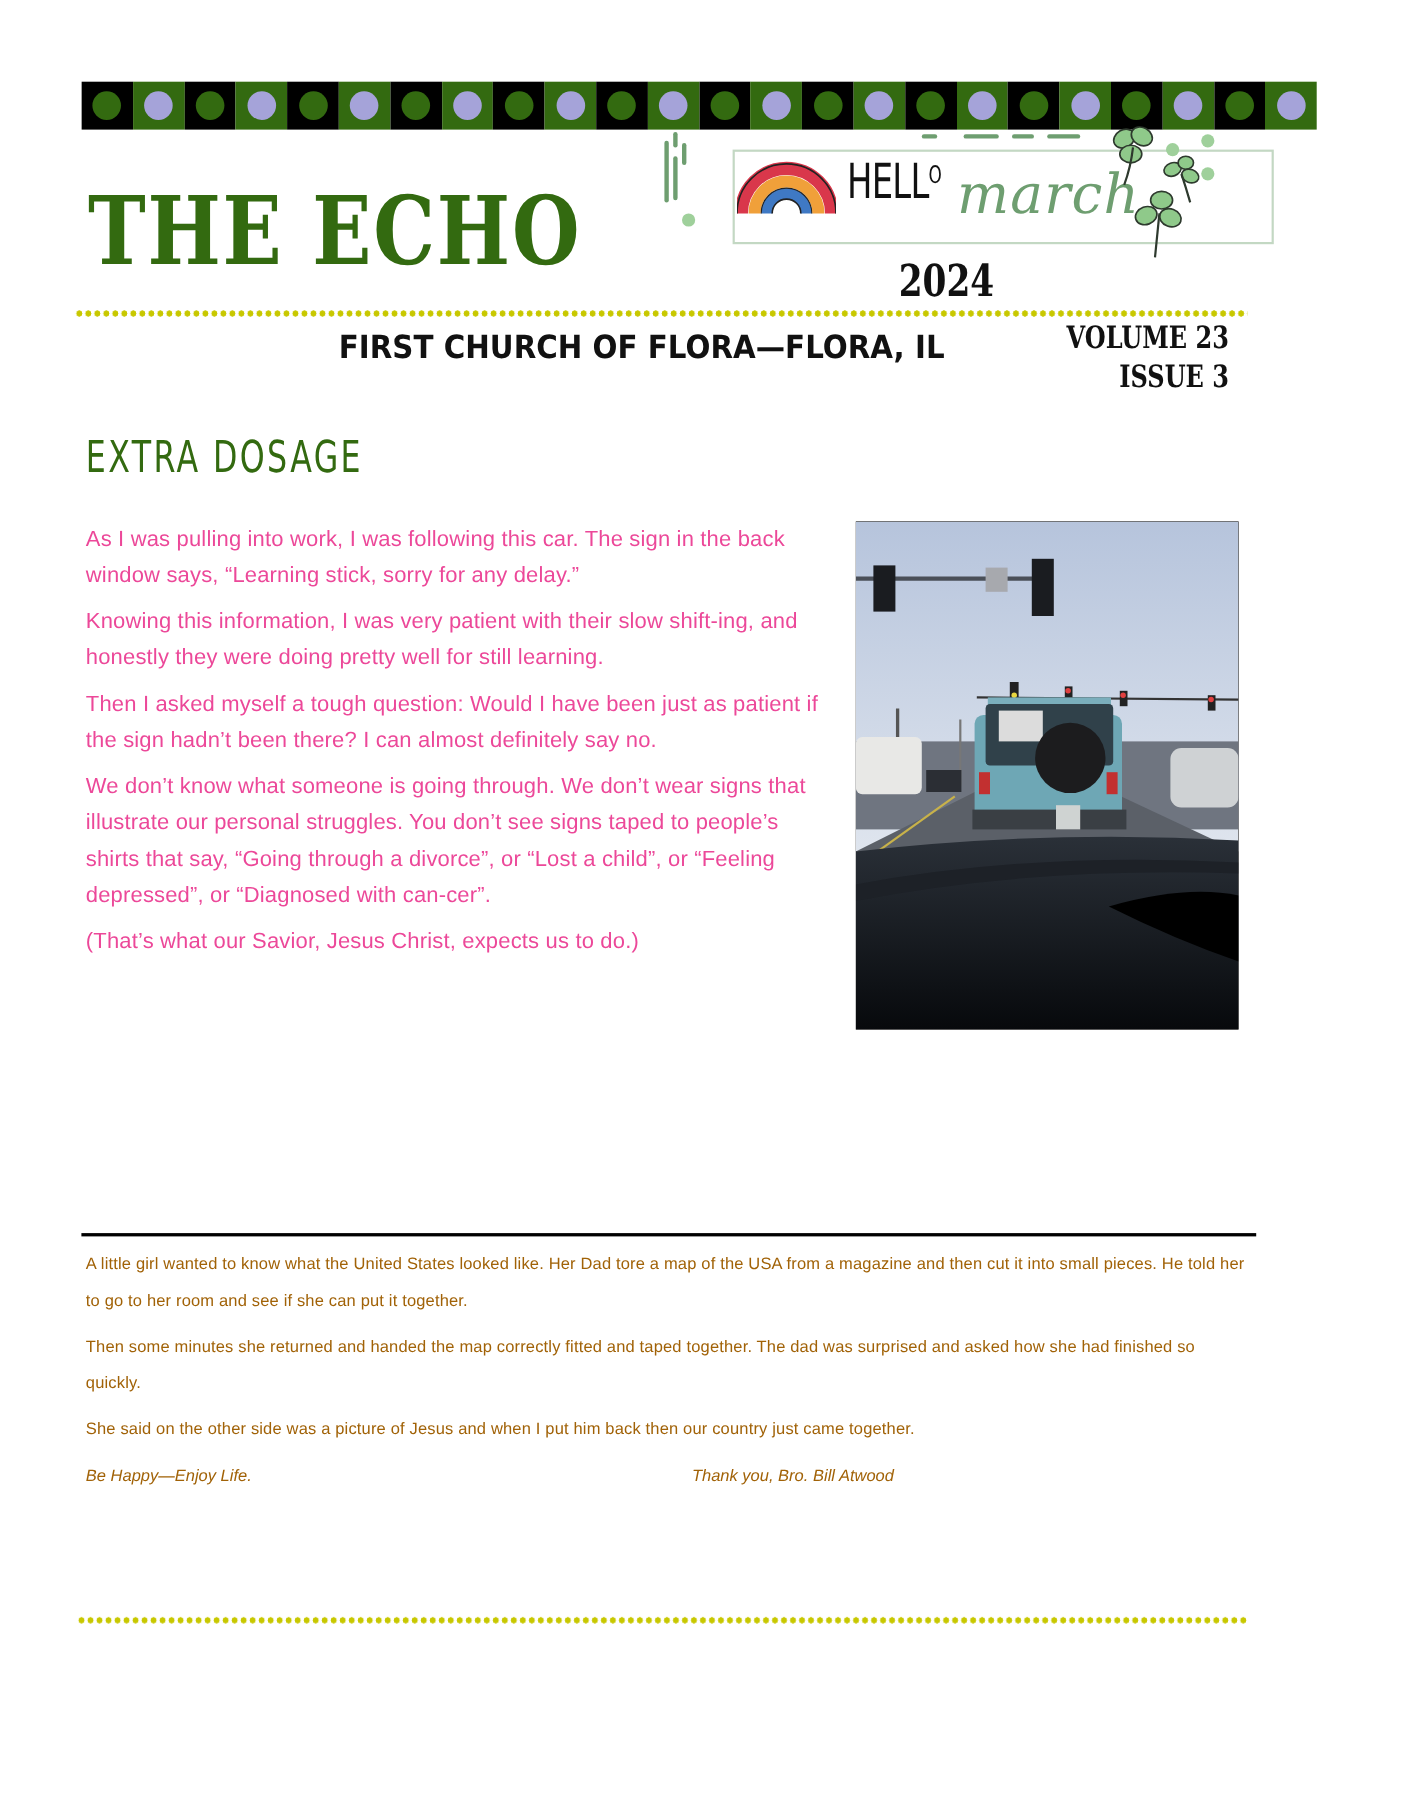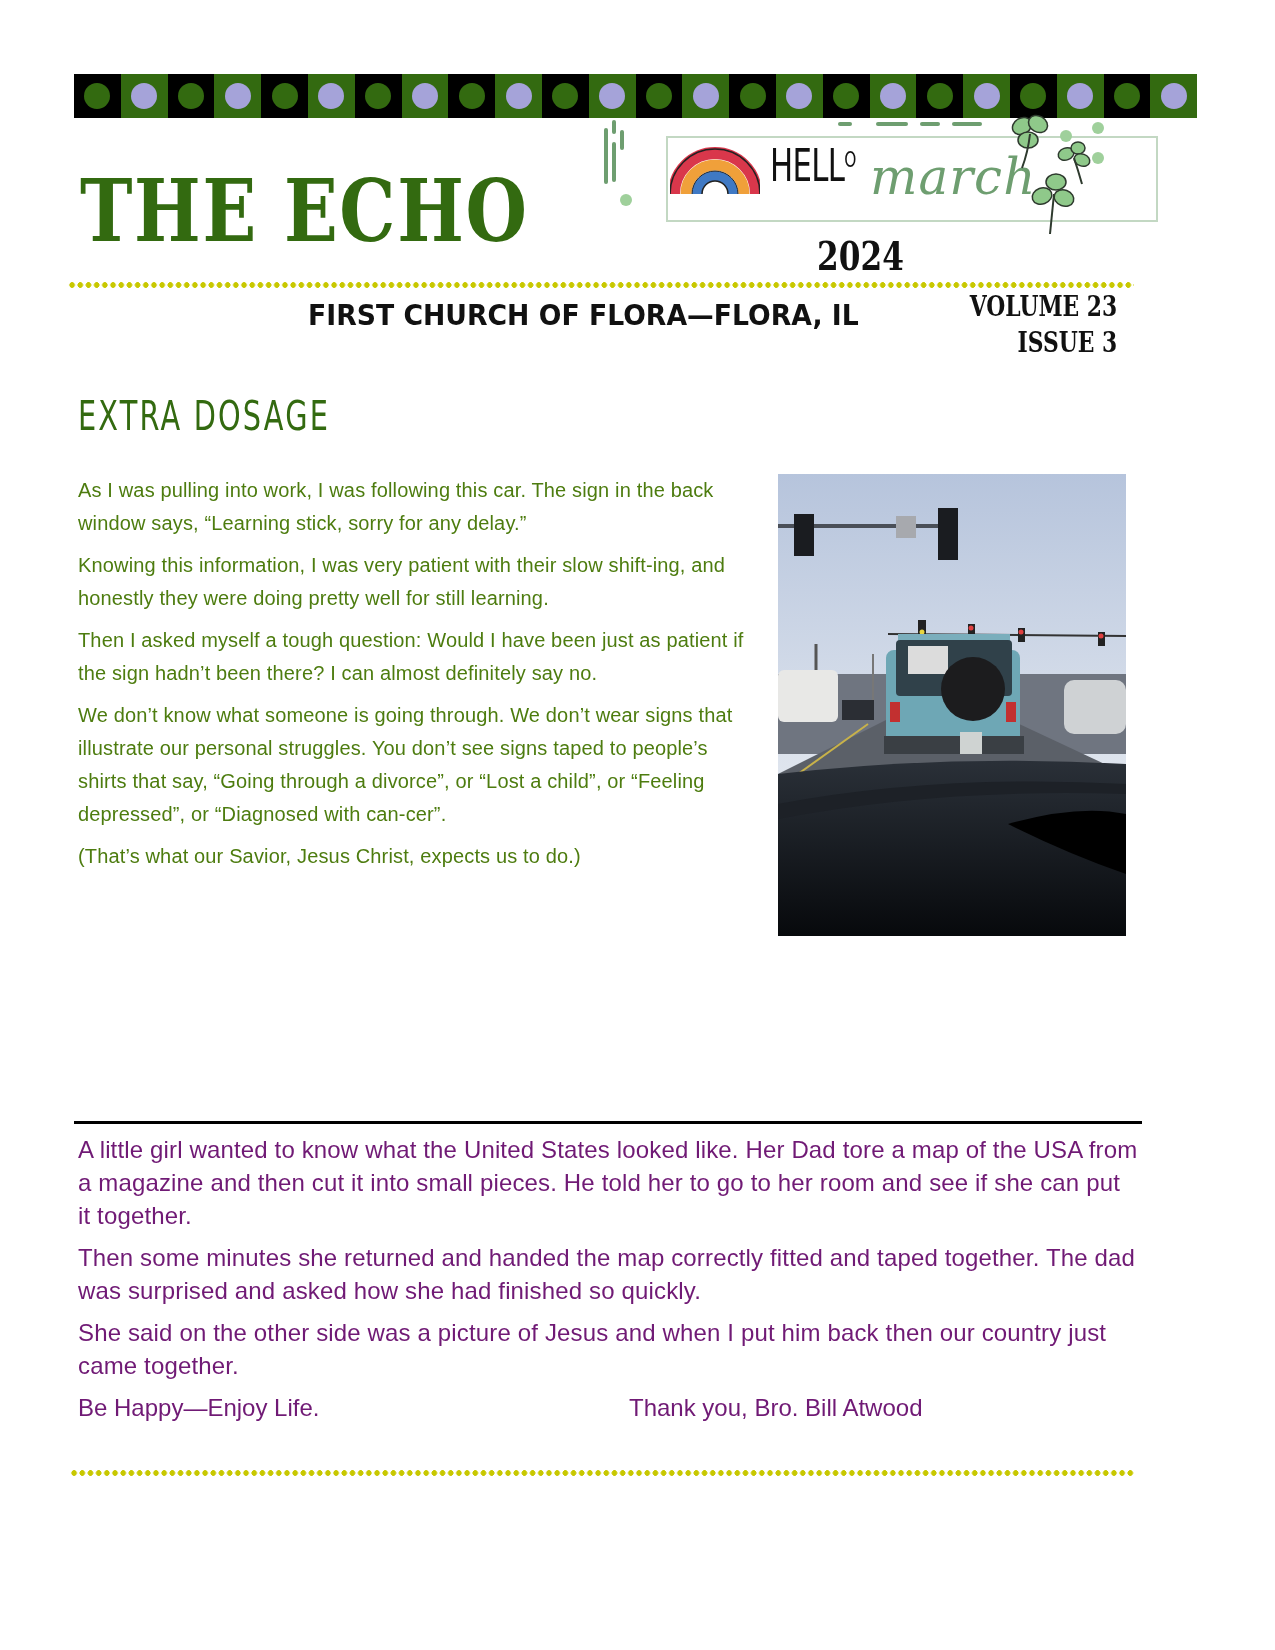--- a/index.html
+++ b/index.html
@@ -29,29 +29,29 @@
   .year { position: absolute; left: 817px; top: 236px; font-family: "DejaVu Serif", serif; font-weight: bold; font-size: 40px; color: #111; transform: scaleX(0.78); transform-origin: left top; line-height: 1; }
 
   .dotted-rule { position: absolute; height: 8px; background-image: radial-gradient(circle, #c8c800 2.6px, transparent 3px); background-size: 8.2px 8px; background-repeat: repeat-x; }
 
   .church-name { position: absolute; left: 308px; top: 298px; font-family: "DejaVu Sans", sans-serif; font-weight: bold; font-size: 29px; color: #111; transform: scaleX(0.92); transform-origin: left top; white-space: nowrap; }
 
   .volume { position: absolute; right: 158px; top: 289px; text-align: right; font-family: "DejaVu Serif", serif; font-weight: bold; font-size: 28px; color: #111; line-height: 36px; transform: scaleX(0.78); transform-origin: right top; }
 
   .section-title { position: absolute; left: 78px; top: 393px; font-family: "DejaVu Sans", sans-serif; font-size: 40px; color: #336a10; letter-spacing: 3px; transform: scaleX(0.72); transform-origin: left top; white-space: nowrap; }
 
-  .article { position: absolute; left: 78px; top: 474px; width: 1060px; font-size: 20px; line-height: 33px; color: #4d7c0f; }
+  .article { position: absolute; left: 78px; top: 474px; width: 1060px; font-size: 20px; line-height: 33px; color: #ec4899; }
   .article p { margin: 0 0 9px 0; letter-spacing: 0.15px; }
   .photo { float: right; width: 348px; height: 462px; margin: 0 12px 10px 20px; position: relative; overflow: hidden; background: #000; }
 
   .divider { position: absolute; left: 74px; top: 1121px; width: 1068px; height: 3px; background: #000; }
 
-  .story { position: absolute; left: 78px; top: 1133px; width: 1060px; font-size: 24px; line-height: 33px; color: #701a75; }
+  .story { position: absolute; left: 78px; top: 1133px; width: 1060px; font-size: 15px; line-height: 33px; color: #a16207; }
   .story p { margin: 0 0 9px 0; letter-spacing: 0.15px; }
-  .signoff { display: flex; }
+  .signoff { display: flex; font-style: italic; }
   .signoff .left { width: 551px; }
 </style>
 </head>
 <body>
 
 <div class="pattern-bar" id="patternBar">
     <div class="pattern-cell cell-black">
       <div class="dot"></div>
     </div>
     <div class="pattern-cell cell-green">

